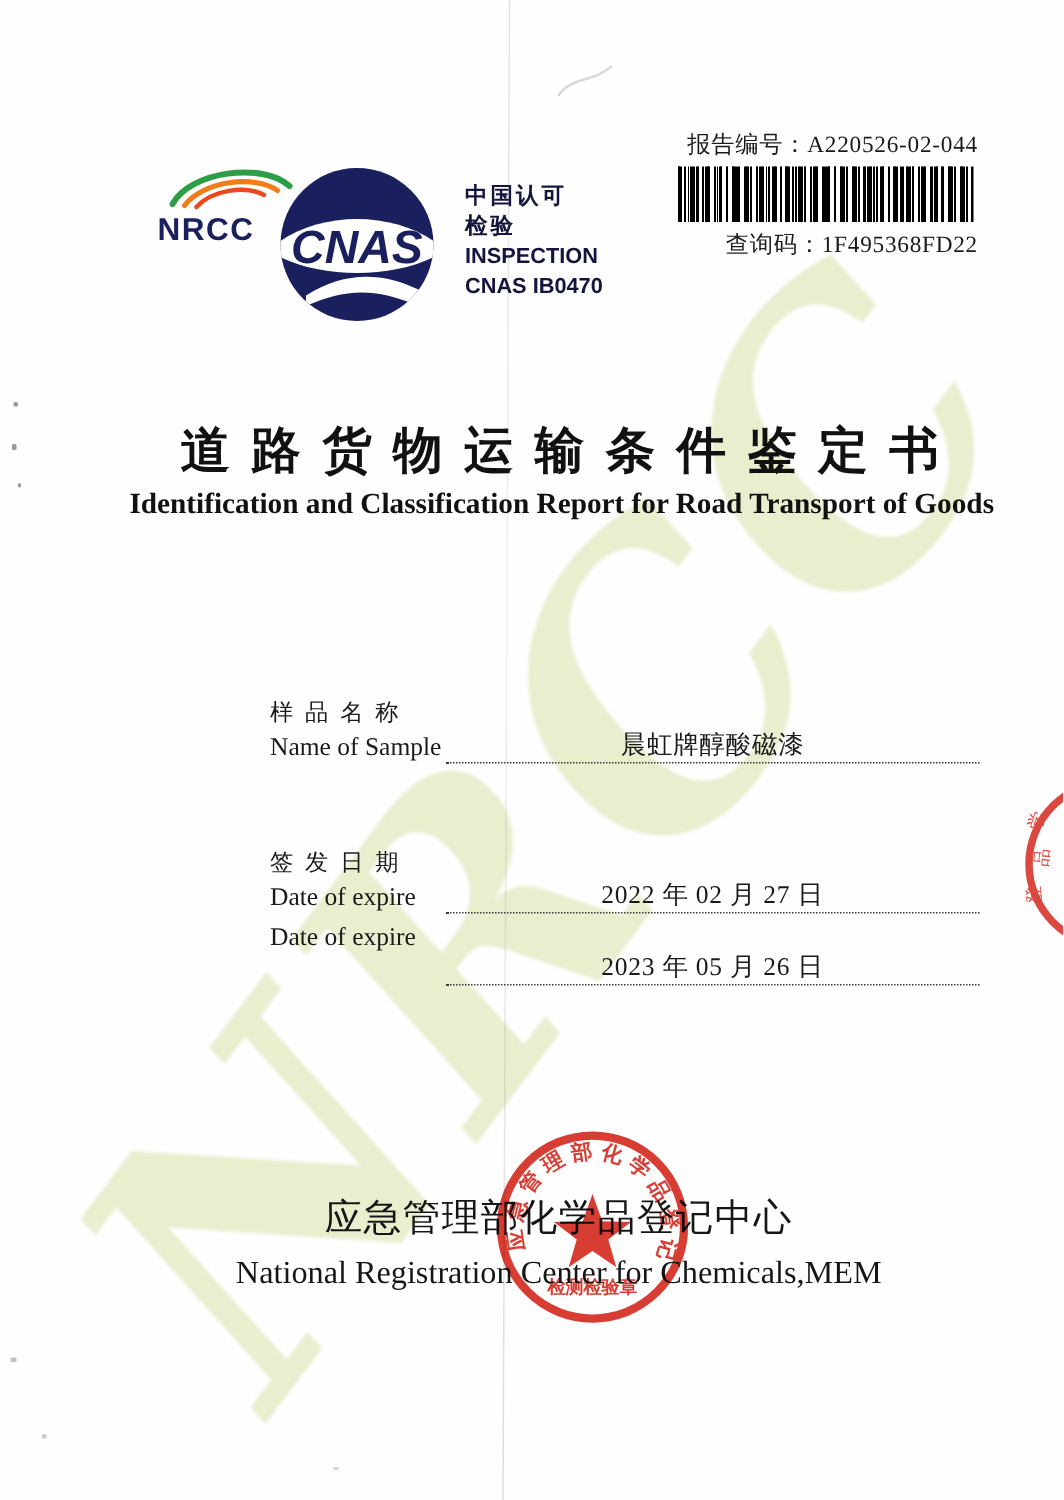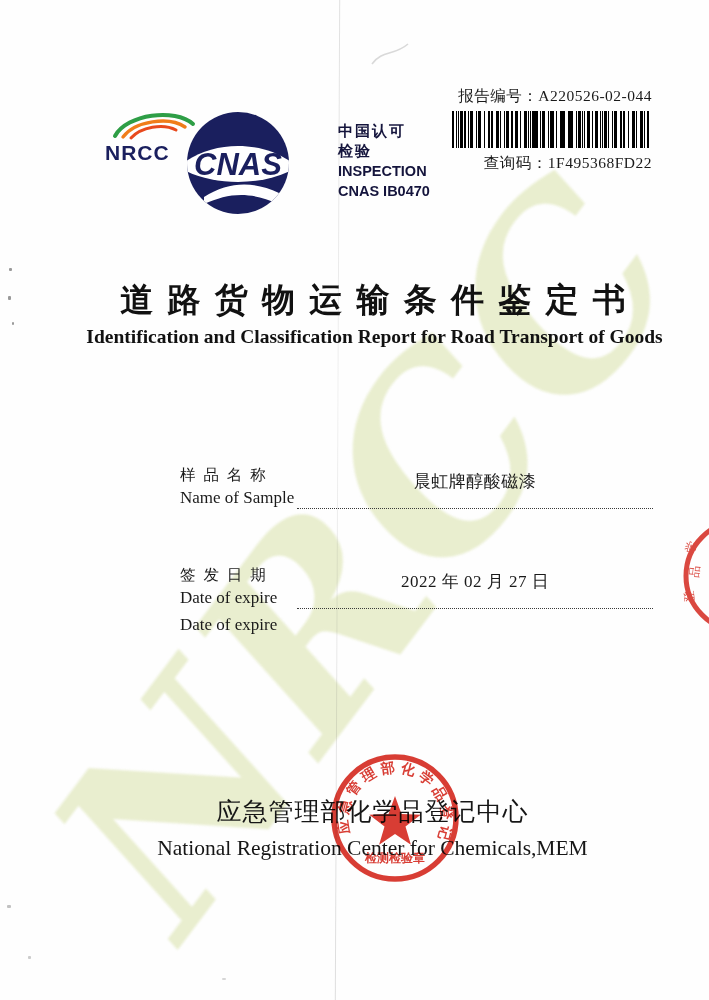--- a/index.html
+++ b/index.html
@@ -11,21 +11,21 @@
     transform:translate(-50%,-50%) rotate(-53deg);
     font-family:"DejaVu Serif",serif;font-style:italic;font-weight:700;
     font-size:248px;letter-spacing:6px;color:#e9eecf;filter:blur(1.2px);
     white-space:nowrap;}
 
   
   .hdr{position:absolute;z-index:1;}
   #nrcc-logo{left:97px;top:108px;width:108px;height:62px;}
   #cnas-logo{left:184px;top:109px;width:108px;height:108px;}
   #accred{left:310px;top:121px;width:120px;color:#14143c;
-    font-family:"Liberation Sans",sans-serif;line-height:20px;font-size:14.5px;margin-left:28px;}
+    font-family:"Liberation Sans",sans-serif;line-height:20px;font-size:14.5px;}
   #accred .b{font-weight:700;}
   #accred .zh1{font-size:15px;font-weight:700;letter-spacing:2px;}
   #accred .zh2{font-size:15px;letter-spacing:2px;font-weight:bold;}
 
   #report-block{left:440px;top:86px;width:212px;text-align:right;}
   #report-no-line{font-size:15.5px;letter-spacing:.5px;}
   #barcode{margin-top:4px;width:197px;height:37px;margin-left:12px;
     background:
       repeating-linear-gradient(90deg,#000 0 1.5px,rgba(0,0,0,0) 1.5px 4px),
       repeating-linear-gradient(90deg,#000 0 1px,rgba(0,0,0,0) 1px 6.5px),
@@ -37,21 +37,21 @@
     transform:translateX(20px);font-size:33px;font-weight:700;letter-spacing:3px;color:#111;}
   #title-en{position:absolute;left:0;top:326px;width:709px;z-index:1;text-align:center;
     transform:translateX(20px);font-size:19.5px;font-weight:700;color:#111;}
 
   
   .frow{position:absolute;left:150px;width:480px;height:48px;z-index:1;margin-left:30px;}
   .frow .lzh{font-size:15.5px;letter-spacing:2px;}
   .frow .len{font-size:17px;margin-top:2px;}
   .frow .fline{position:absolute;left:117px;right:7px;bottom:4px;height:30px;
     border-bottom:1.5px dotted #3a3a3a;text-align:center;}
-  .frow .fval{position:absolute;left:0;right:0;bottom:15px;font-size:17px;letter-spacing:.5px;}
+  .frow .fval{position:absolute;left:0;right:0;bottom:0;font-size:17px;letter-spacing:.5px;}
   #row0{top:465px;} #row1{top:516px;} #row2{top:565px;} #row3{top:613px;}
 
   
   #org-zh{position:absolute;left:0;top:795px;width:709px;text-align:center;z-index:1;
     transform:translateX(18px);font-family:"Liberation Sans",sans-serif;
     font-size:25px;letter-spacing:1px;color:#161616;}
   #org-en{position:absolute;left:0;top:836px;width:709px;text-align:center;z-index:1;
     transform:translateX(18px);font-size:21.5px;color:#161616;}
 
   
@@ -120,20 +120,23 @@
   </div>
   <div class="frow" id="row2">
     <div class="lzh">签 发 日 期</div>
     <div class="len">Date of expire</div>
     <div class="fline">
       <div class="fval">2022 年 02 月 27 日</div>
     </div>
   </div>
   <div class="frow" id="row3">
     <div class="len">Date of expire</div>
+    <div class="fline">
+      <div class="fval">2023 年 05 月 26 日</div>
+    </div>
   </div>
 
   <div id="org-zh">应急管理部化学品登记中心</div>
   <div id="org-en">National Registration Center for Chemicals,MEM</div>
 
   <svg id="stamp" width="134" height="134" viewBox="0 0 134 134">
     <defs>
       <path id="ringPath" d="M 27 93 A 47 47 0 1 1 107 93" fill="none"></path>
     </defs>
     <circle cx="67" cy="67" r="61" fill="none" stroke="#d5281e" stroke-width="5.5"></circle>

